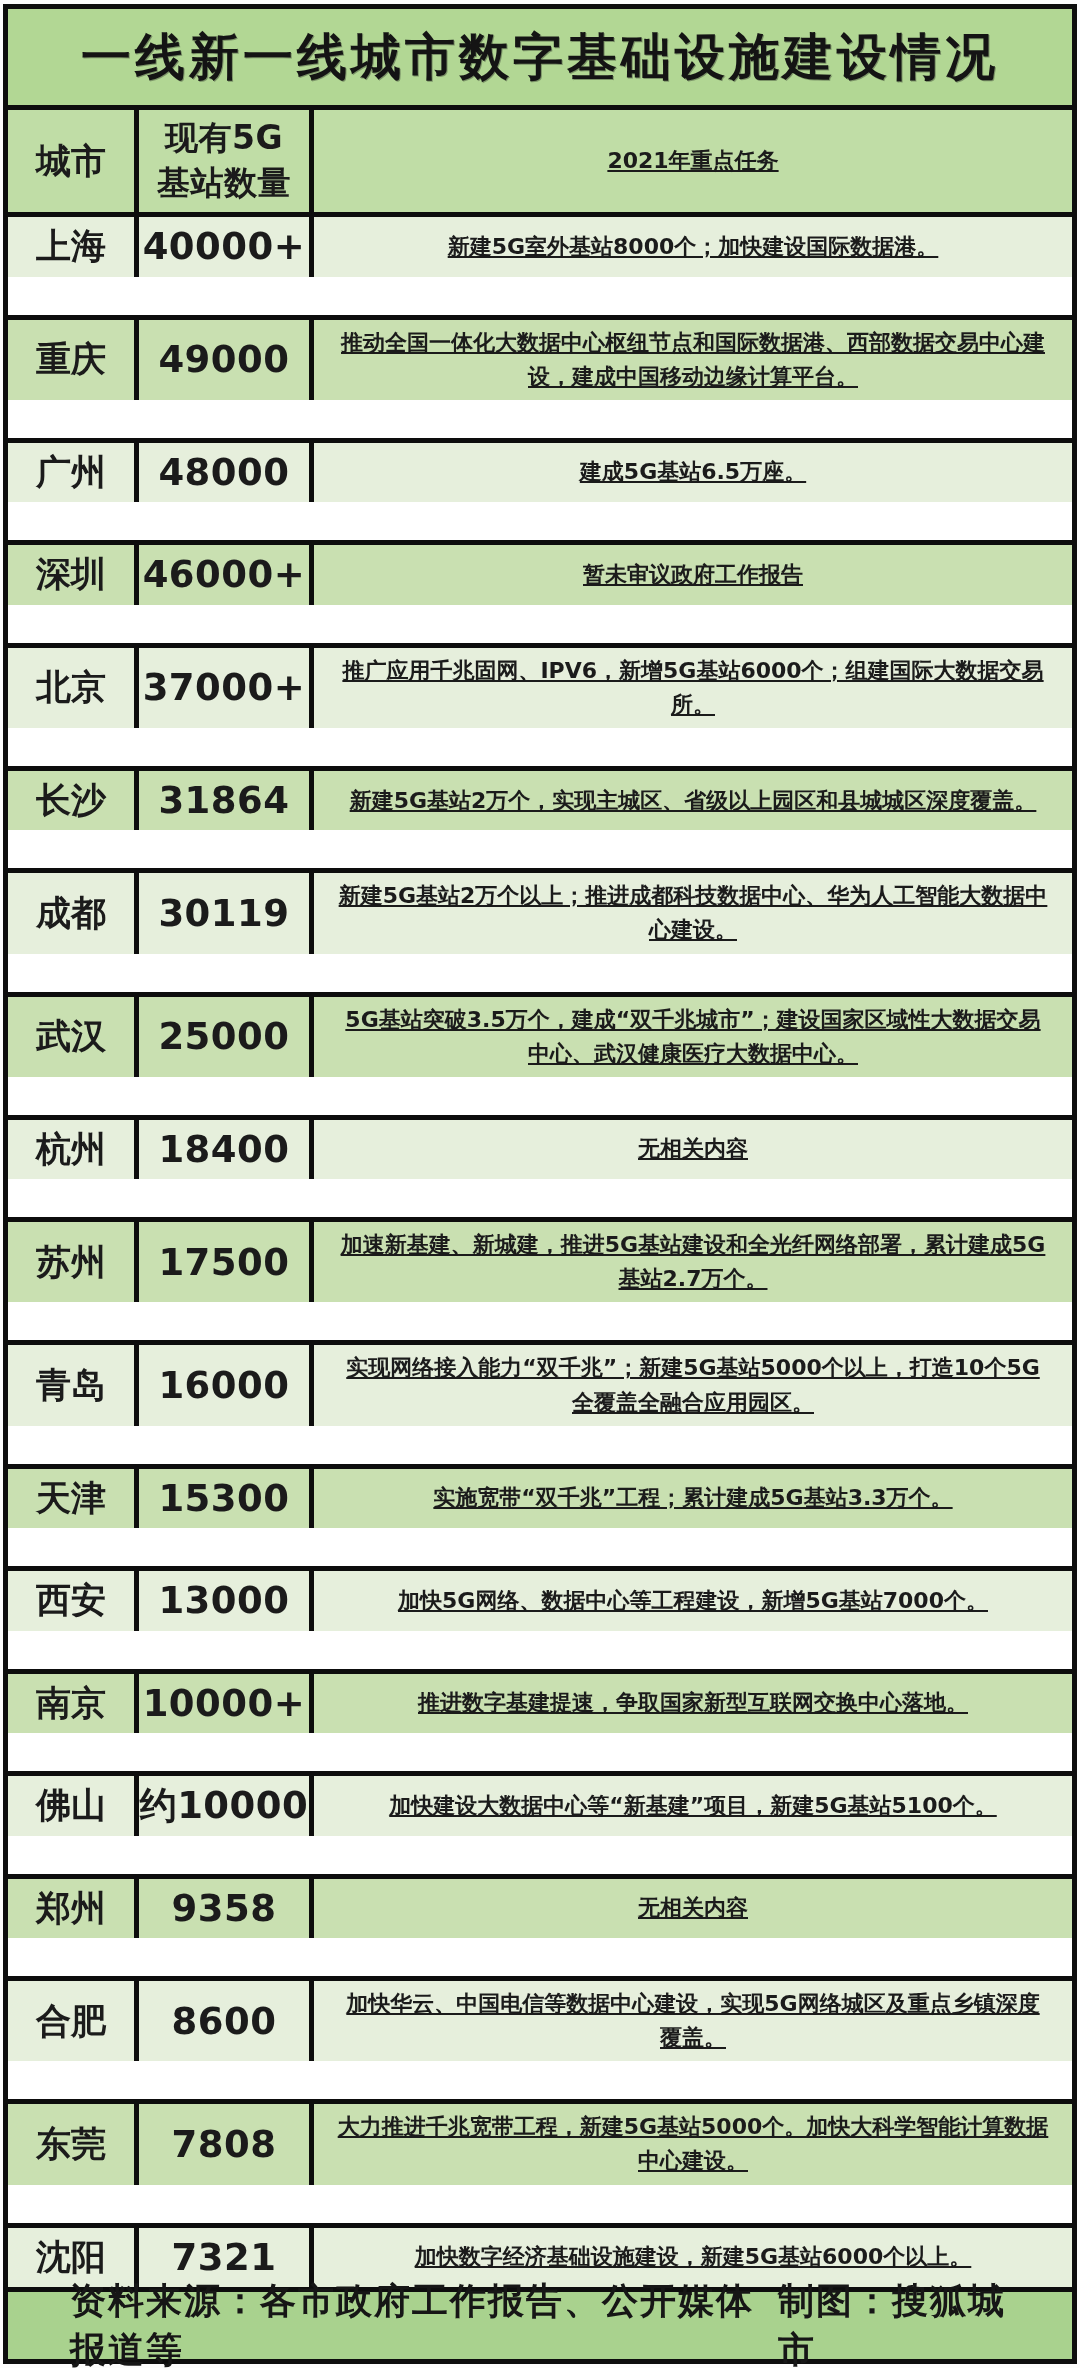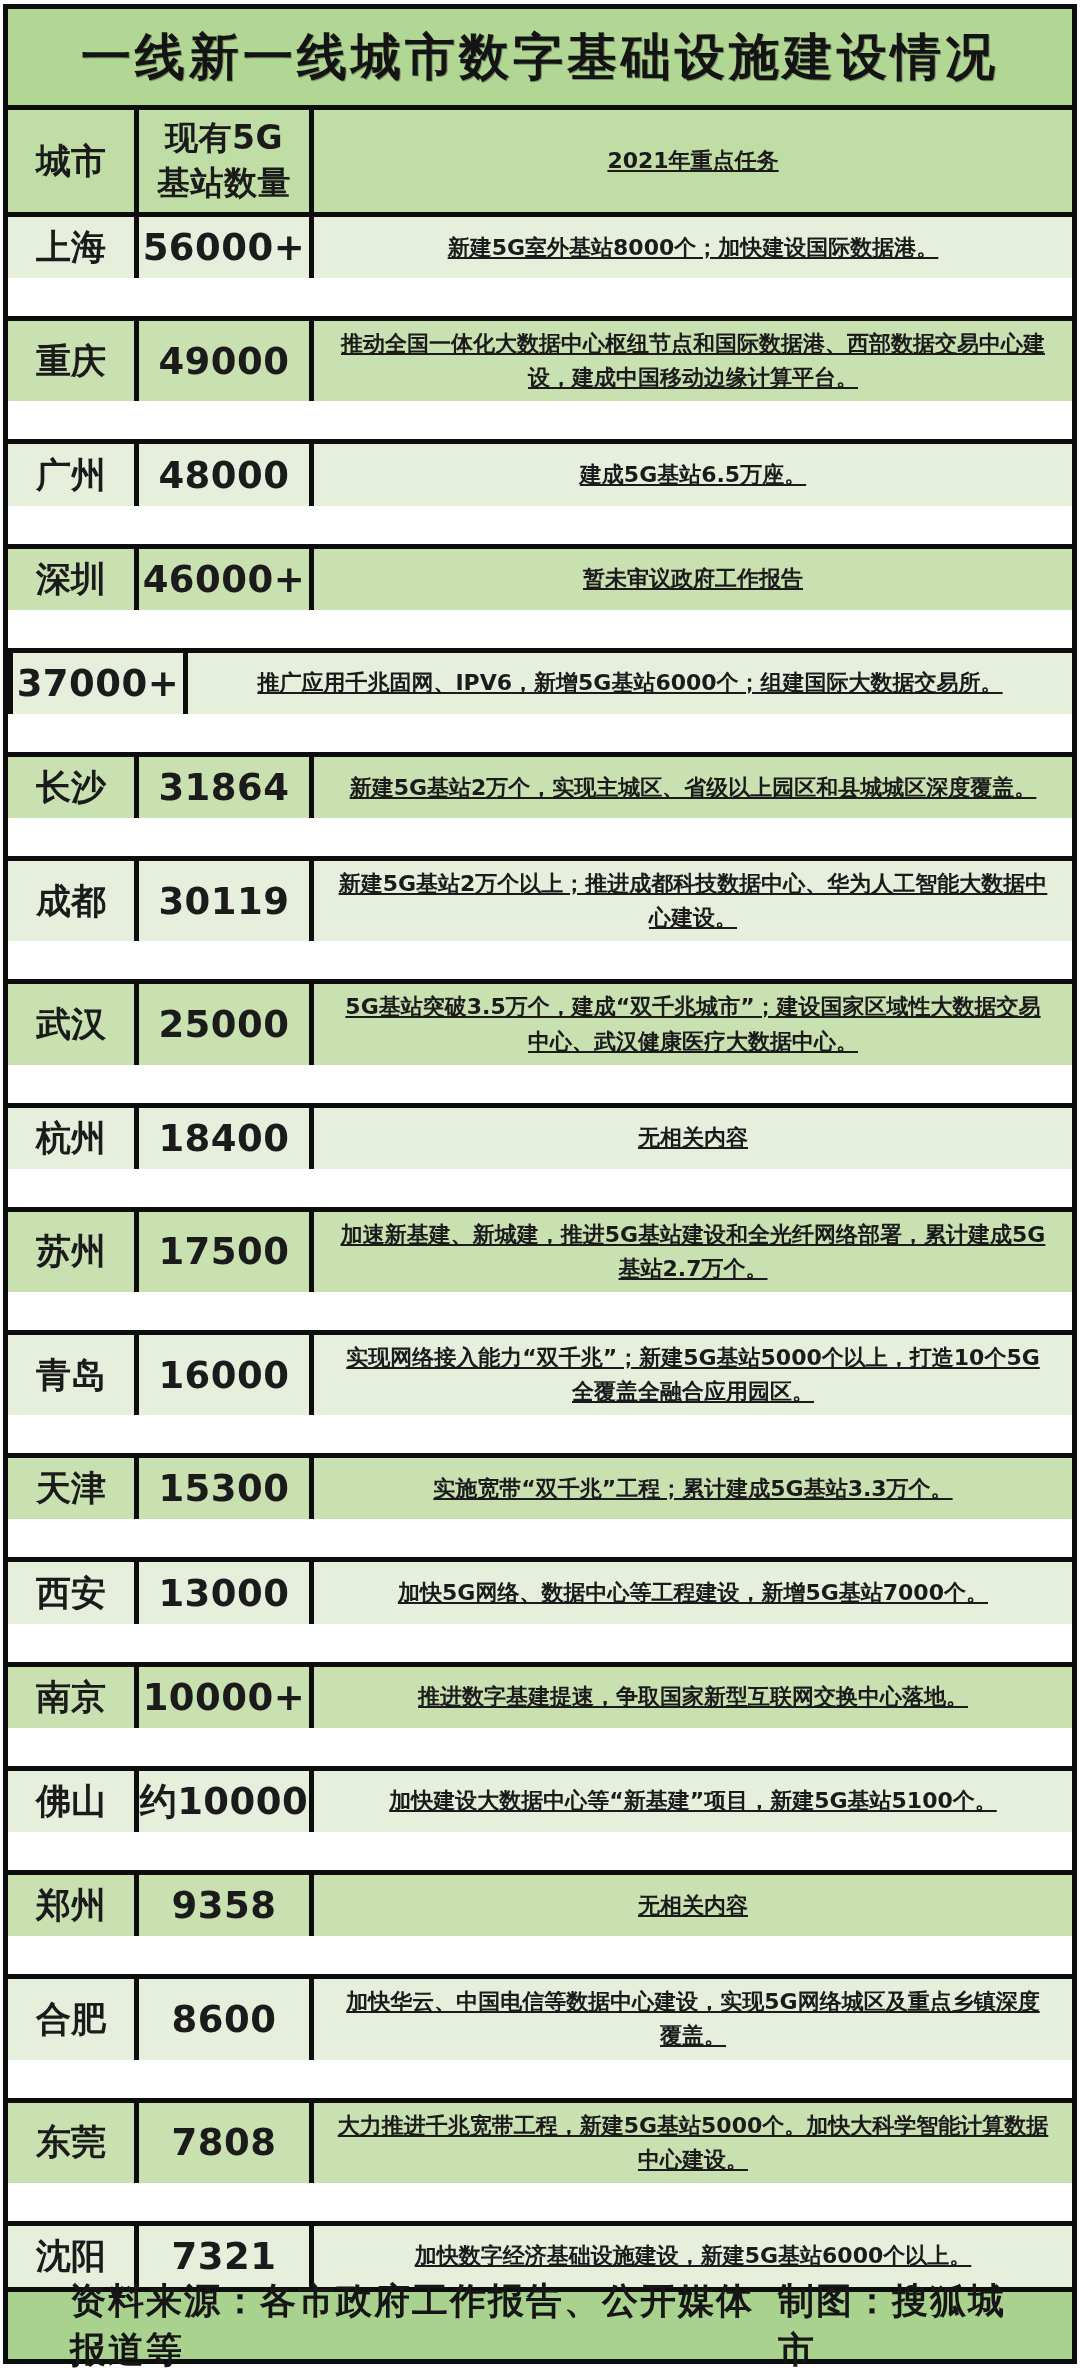--- a/index.html
+++ b/index.html
@@ -87,21 +87,21 @@
 
     <div class="header-row">
       <div class="cell city">城市</div>
       <div class="cell num">现有5G基站数量</div>
       <div class="cell task">2021年重点任务</div>
     </div>
 
     <div class="rows" id="rows">
   <div class="row light">
     <div class="cell city">上海</div>
-    <div class="cell num">56000+</div>
+    <div class="cell num">40000+</div>
     <div class="cell task">新建5G室外基站8000个；加快建设国际数据港。</div>
   </div>
 
   <div class="row green">
     <div class="cell city">重庆</div>
     <div class="cell num">49000</div>
     <div class="cell task">推动全国一体化大数据中心枢纽节点和国际数据港、西部数据交易中心建设，建成中国移动边缘计算平台。</div>
   </div>
 
   <div class="row light">
@@ -110,20 +110,21 @@
     <div class="cell task">建成5G基站6.5万座。</div>
   </div>
 
   <div class="row green">
     <div class="cell city">深圳</div>
     <div class="cell num">46000+</div>
     <div class="cell task">暂未审议政府工作报告</div>
   </div>
 
   <div class="row light">
+    <div class="cell city">北京</div>
     <div class="cell num">37000+</div>
     <div class="cell task">推广应用千兆固网、IPV6，新增5G基站6000个；组建国际大数据交易所。</div>
   </div>
 
   <div class="row green">
     <div class="cell city">长沙</div>
     <div class="cell num">31864</div>
     <div class="cell task">新建5G基站2万个，实现主城区、省级以上园区和县城城区深度覆盖。</div>
   </div>
 

